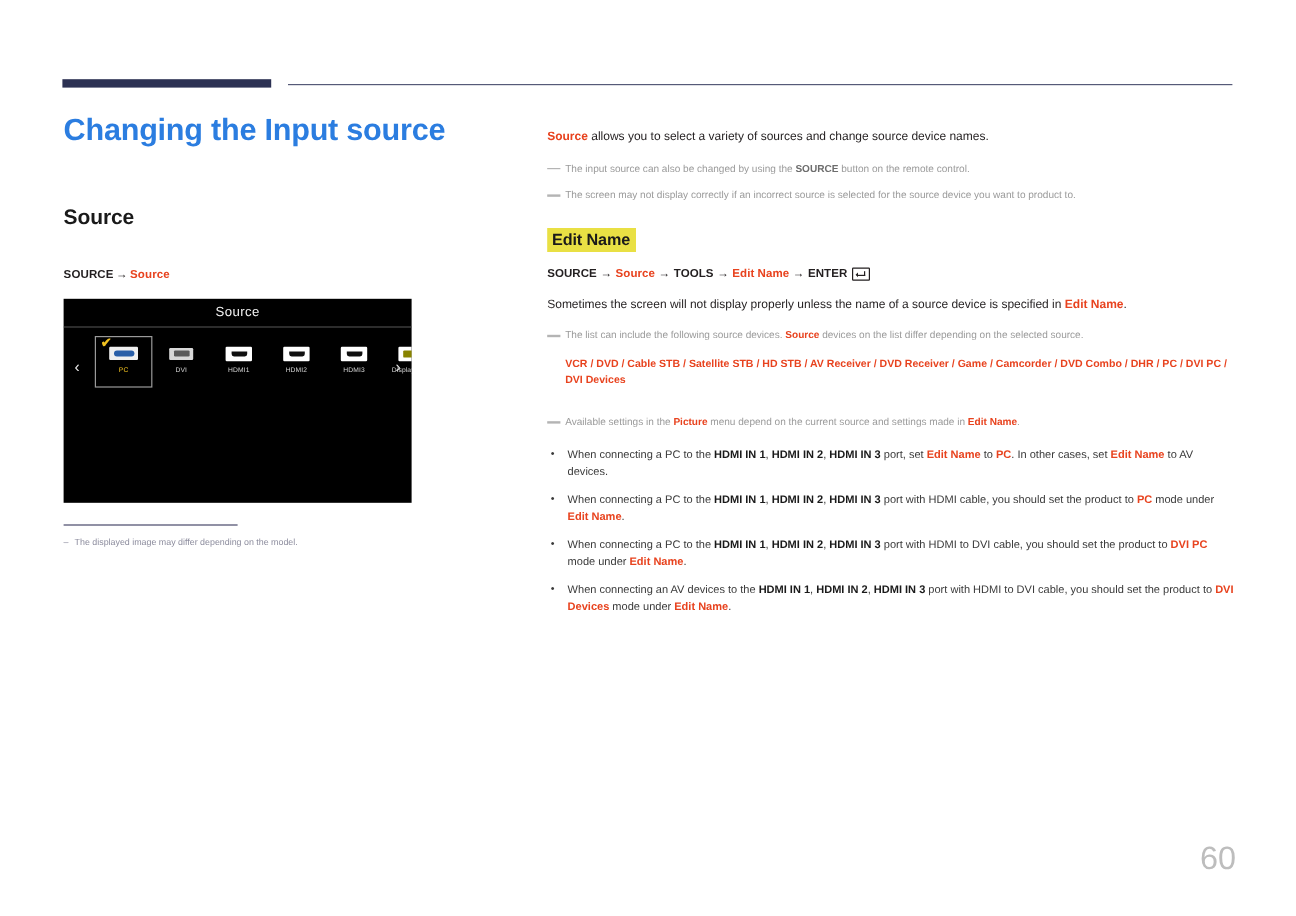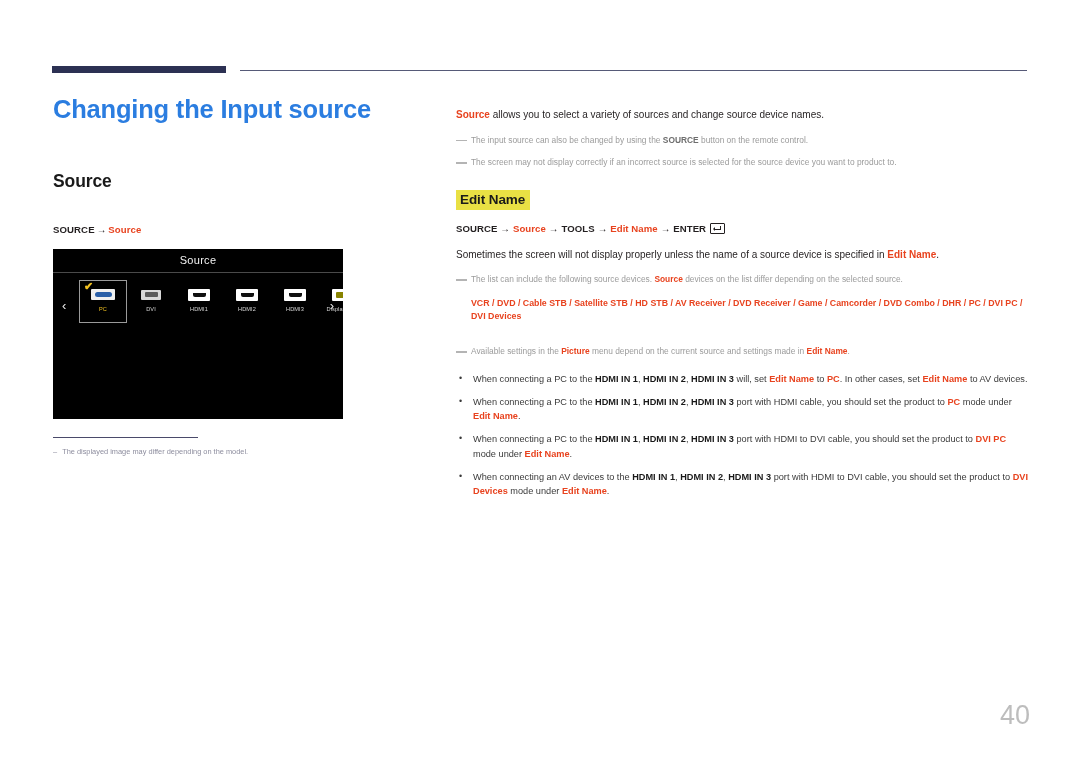--- a/index.html
+++ b/index.html
@@ -511,21 +511,21 @@
     <span class="note-body">
       <span>Available settings in the </span><span class="red">Picture</span><span> menu depend on the current source and settings made in </span><span class="red">Edit Name</span><span>.</span>
     </span>
   </div>
 
   <div style="height:6px"></div>
 
   <div class="bullet">
     <span class="bullet-dot">•</span>
     <span class="bullet-body">
-      <span>When connecting a PC to the </span><span class="b">HDMI IN 1</span><span>, </span><span class="b">HDMI IN 2</span><span>, </span><span class="b">HDMI IN 3</span><span> will, set </span><span class="red">Edit Name</span><span> to </span><span class="red">PC</span><span>. In other cases, set </span><span class="red">Edit Name</span><span> to AV devices.</span>
+      <span>When connecting a PC to the </span><span class="b">HDMI IN 1</span><span>, </span><span class="b">HDMI IN 2</span><span>, </span><span class="b">HDMI IN 3</span><span> port, set </span><span class="red">Edit Name</span><span> to </span><span class="red">PC</span><span>. In other cases, set </span><span class="red">Edit Name</span><span> to AV devices.</span>
     </span>
   </div>
 
   <div class="bullet">
     <span class="bullet-dot">•</span>
     <span class="bullet-body">
       <span>When connecting a PC to the </span><span class="b">HDMI IN 1</span><span>, </span><span class="b">HDMI IN 2</span><span>, </span><span class="b">HDMI IN 3</span><span> port with HDMI cable, you should set the product to </span><span class="red">PC</span><span> mode under </span><span class="red">Edit Name</span><span>.</span>
     </span>
   </div>
 
@@ -538,13 +538,13 @@
 
   <div class="bullet">
     <span class="bullet-dot">•</span>
     <span class="bullet-body">
       <span>When connecting an AV devices to the </span><span class="b">HDMI IN 1</span><span>, </span><span class="b">HDMI IN 2</span><span>, </span><span class="b">HDMI IN 3</span><span> port with HDMI to DVI cable, you should set the product to </span><span class="red">DVI Devices</span><span> mode under </span><span class="red">Edit Name</span><span>.</span>
     </span>
   </div>
 
 </div>
 
-<div class="page-number">40</div>
+<div class="page-number">60</div>
 
 </body></html>

